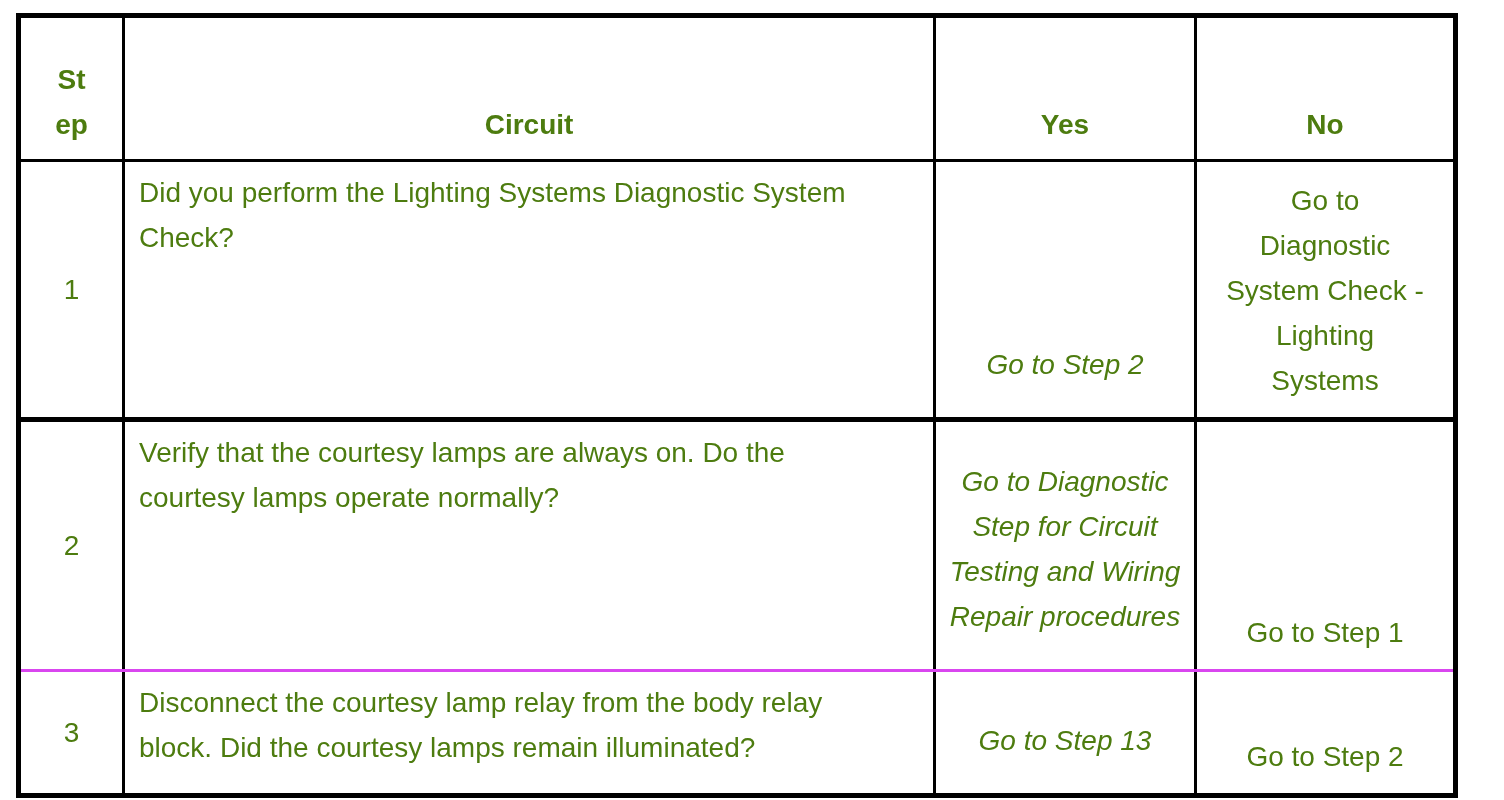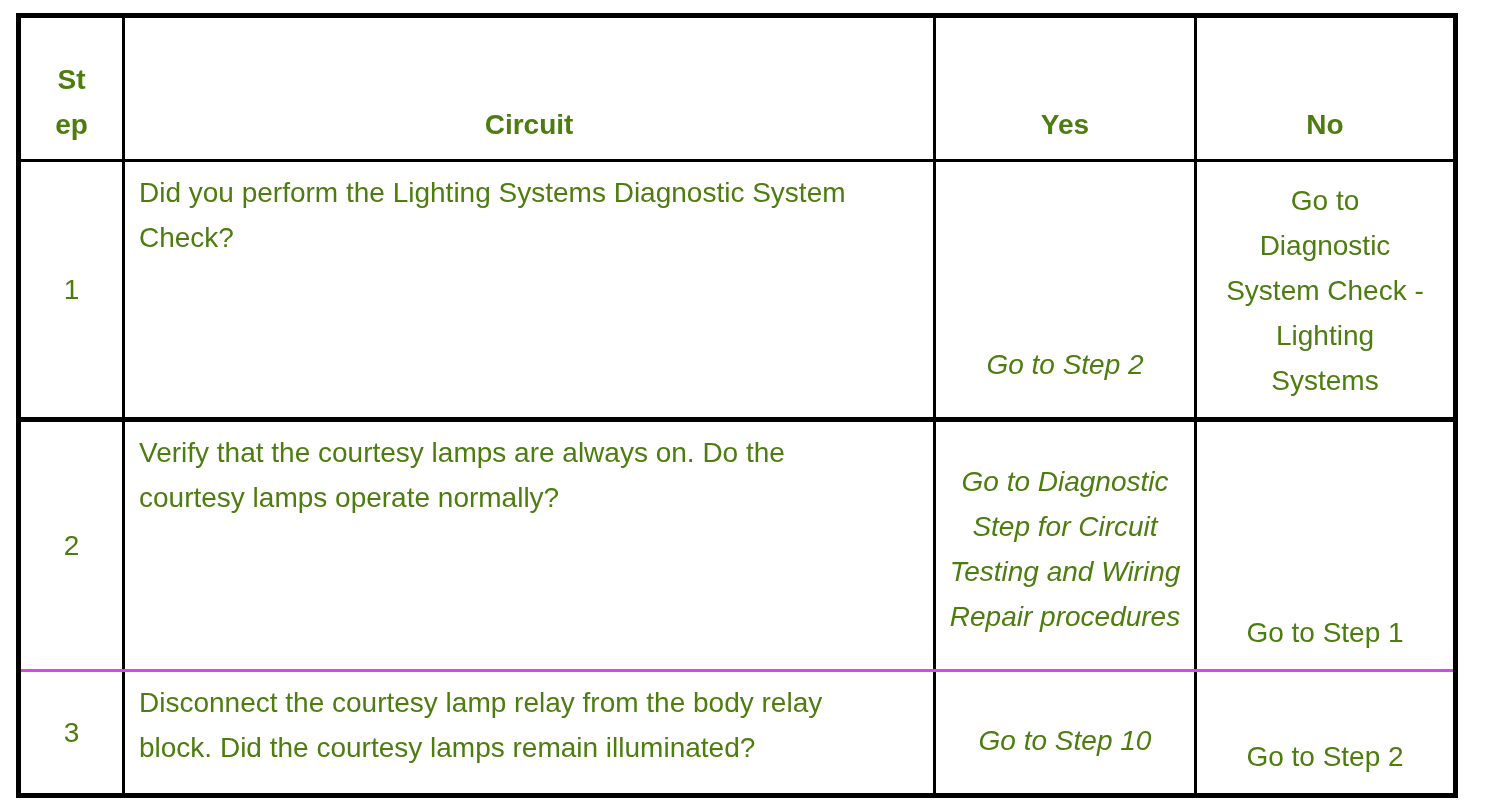--- a/index.html
+++ b/index.html
@@ -127,20 +127,20 @@
       </td>
     </tr>
     <tr class="row-3">
       <td class="cell-step">
         <div>3</div>
       </td>
       <td class="cell-action">
         <div class="wrap-action">Disconnect the courtesy lamp relay from the body relay block. Did the courtesy lamps remain illuminated?</div>
       </td>
       <td class="cell-yes">
-        <div class="wrap-yes">Go to Step 10</div>
+        <div class="wrap-yes">Go to Step 13</div>
       </td>
       <td class="cell-no">
         <div class="wrap-no">Go to Step 2</div>
       </td>
     </tr>
   </tbody>
 </table>
 
 </body></html>

